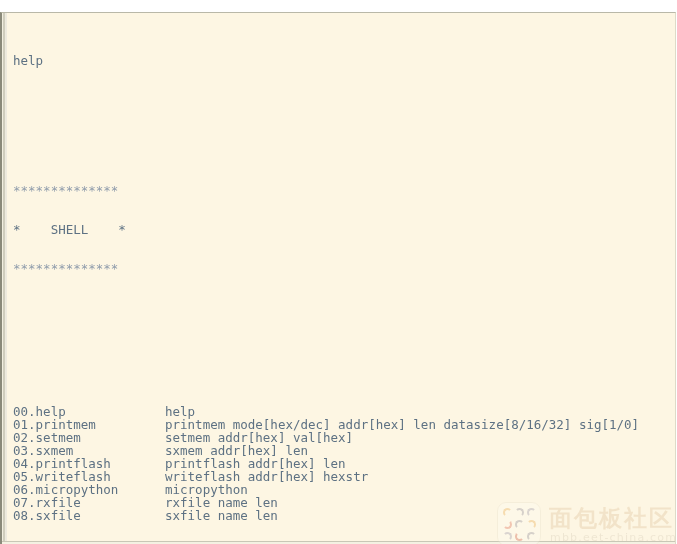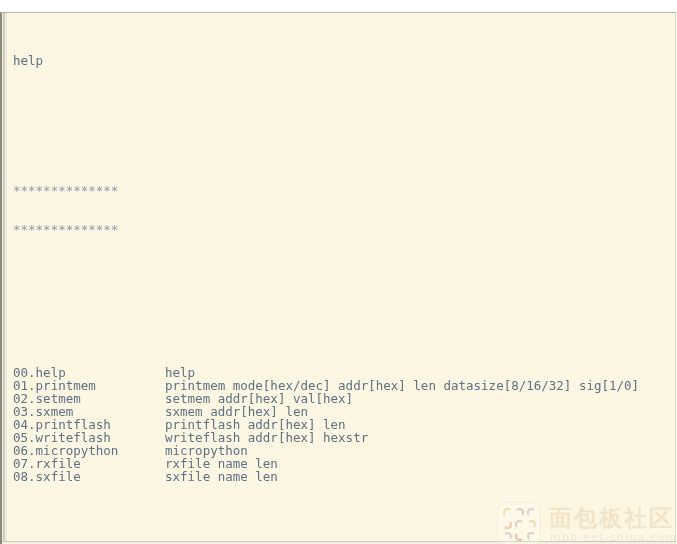--- a/index.html
+++ b/index.html
@@ -161,20 +161,21 @@
 
   <div id="left-gutter"></div>
 
   <div id="console">
 
     <div class="line">help</div>
     <div class="blank"></div>
     <div class="blank"></div>
 
     <div class="line banner">**************</div>
+    <div class="line banner-text">*    SHELL    *</div>
     <div class="line banner">**************</div>
 
     <div class="blank"></div>
     <div class="blank"></div>
 
     <div id="command-list"><div class="cmd-row"><span class="cmd-idx">00.help</span><span class="cmd-desc">help</span></div><div class="cmd-row"><span class="cmd-idx">01.printmem</span><span class="cmd-desc">printmem mode[hex/dec] addr[hex] len datasize[8/16/32] sig[1/0]</span></div><div class="cmd-row"><span class="cmd-idx">02.setmem</span><span class="cmd-desc">setmem addr[hex] val[hex]</span></div><div class="cmd-row"><span class="cmd-idx">03.sxmem</span><span class="cmd-desc">sxmem addr[hex] len</span></div><div class="cmd-row"><span class="cmd-idx">04.printflash</span><span class="cmd-desc">printflash addr[hex] len</span></div><div class="cmd-row"><span class="cmd-idx">05.writeflash</span><span class="cmd-desc">writeflash addr[hex] hexstr</span></div><div class="cmd-row"><span class="cmd-idx">06.micropython</span><span class="cmd-desc">micropython</span></div><div class="cmd-row"><span class="cmd-idx">07.rxfile</span><span class="cmd-desc">rxfile name len</span></div><div class="cmd-row"><span class="cmd-idx">08.sxfile</span><span class="cmd-desc">sxfile name len</span></div></div>
 
   </div>
 
   <div id="bottom-strip"></div>

